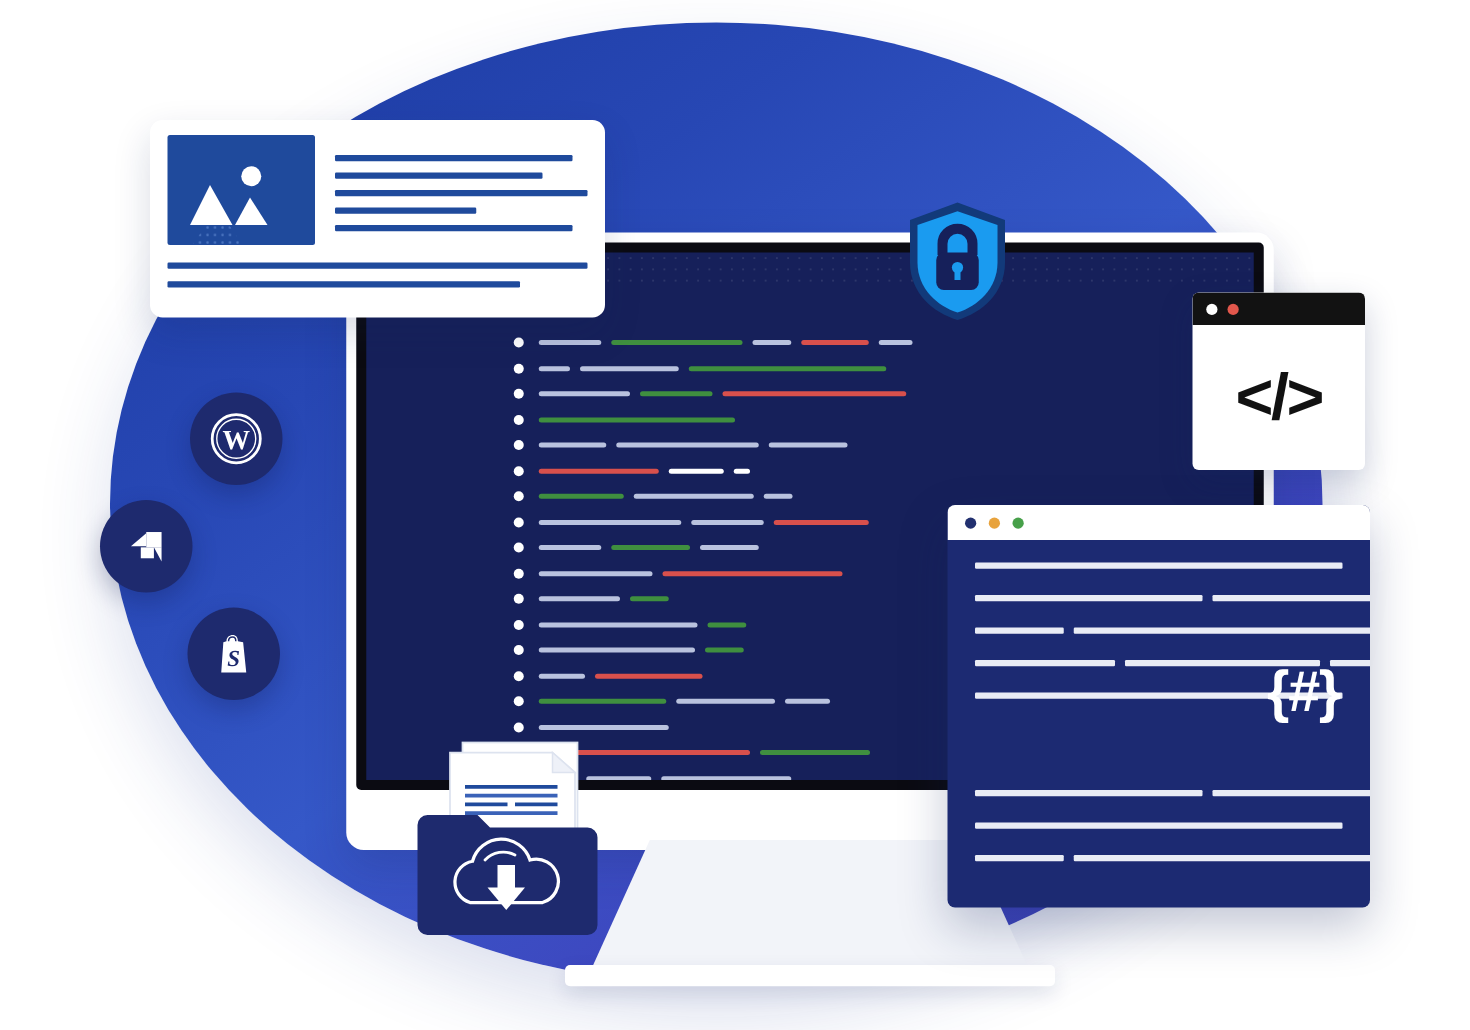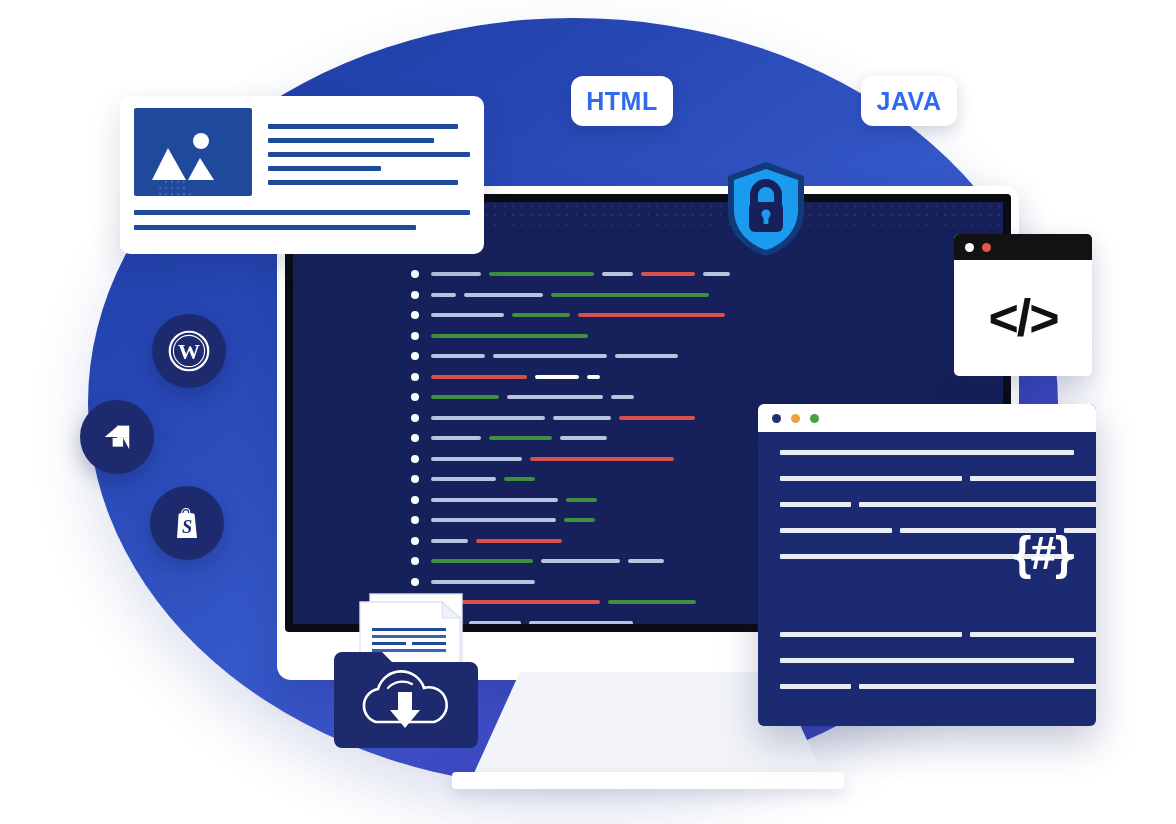--- a/index.html
+++ b/index.html
@@ -142,26 +142,20 @@
   .folder{position:absolute;left:330px;top:644px;width:152px;height:106px;}
 </style>
 </head>
 <body>
 
 <div id="stage">
 
   <div class="blob-shadow"></div>
   <div class="blob"></div>
 
-  <div class="badge" id="badge-html">
-    <span>HTML</span>
-  </div>
-  <div class="badge" id="badge-java">
-    <span>JAVA</span>
-  </div>
 
   <div class="monitor-frame"></div>
   <div class="monitor-bezel"></div>
   <div class="monitor-screen">
     <div class="screen-dots"></div>
     <div class="code-area" id="code-area">
         <div class="code-row">
           <span class="bullet"></span>
           <span class="tok g" style="width: 50px;"></span>
           <span class="tok gr" style="width: 105px;"></span>

